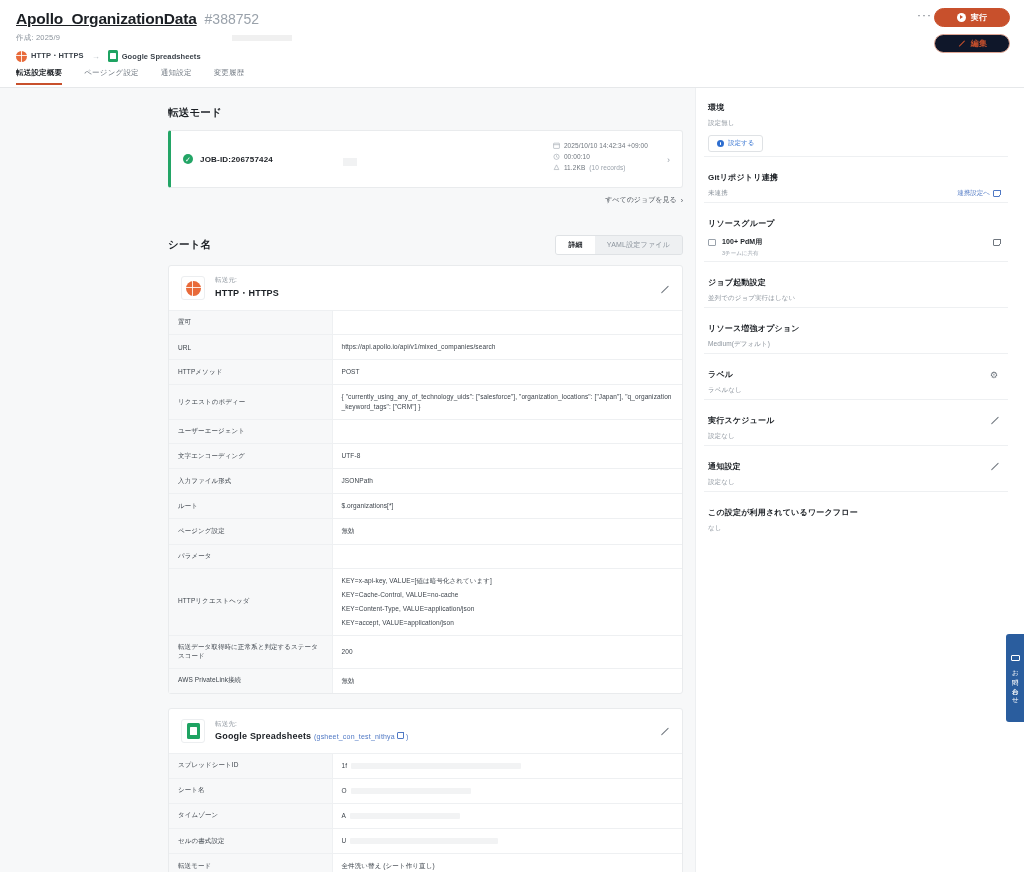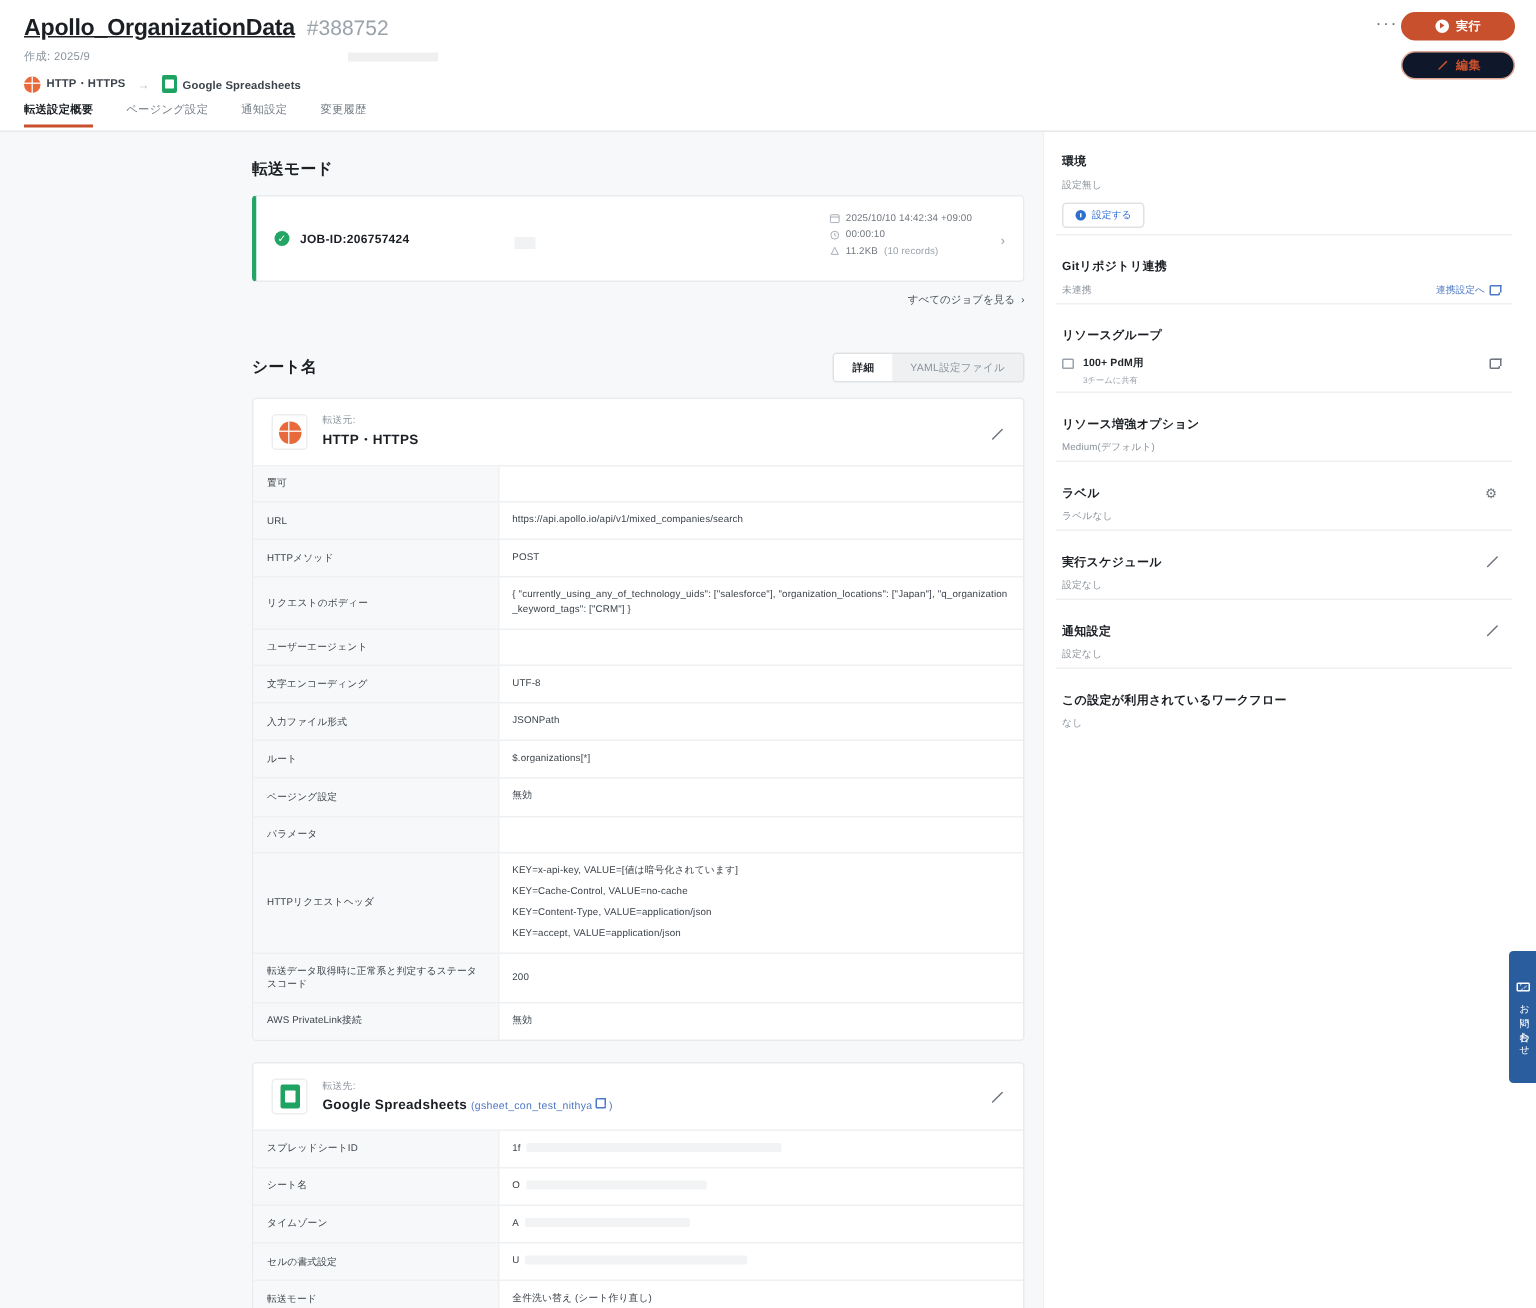--- a/index.html
+++ b/index.html
@@ -459,20 +459,24 @@
         <div class="rg-row">
           <span class="folder-ico" style="margin-top:2px;"></span>
           <span style="flex:1;">
             <div class="rg-name">100+ PdM用</div>
             <div class="rg-sub">3チームに共有</div>
           </span>
           <span class="ext-ico" style="color:#6f767e; margin-top:2px;"></span>
         </div>
       </div>
 
+      <div class="side-block">
+        <div class="side-title">ジョブ起動設定</div>
+        <div class="side-val">並列でのジョブ実行はしない</div>
+      </div>
 
       <div class="side-block">
         <div class="side-title">リソース増強オプション</div>
         <div class="side-val">Medium(デフォルト)</div>
       </div>
 
       <div class="side-block">
         <div class="side-head">
           <span class="side-title">ラベル</span>
           <span class="gear-ico">⚙</span>

